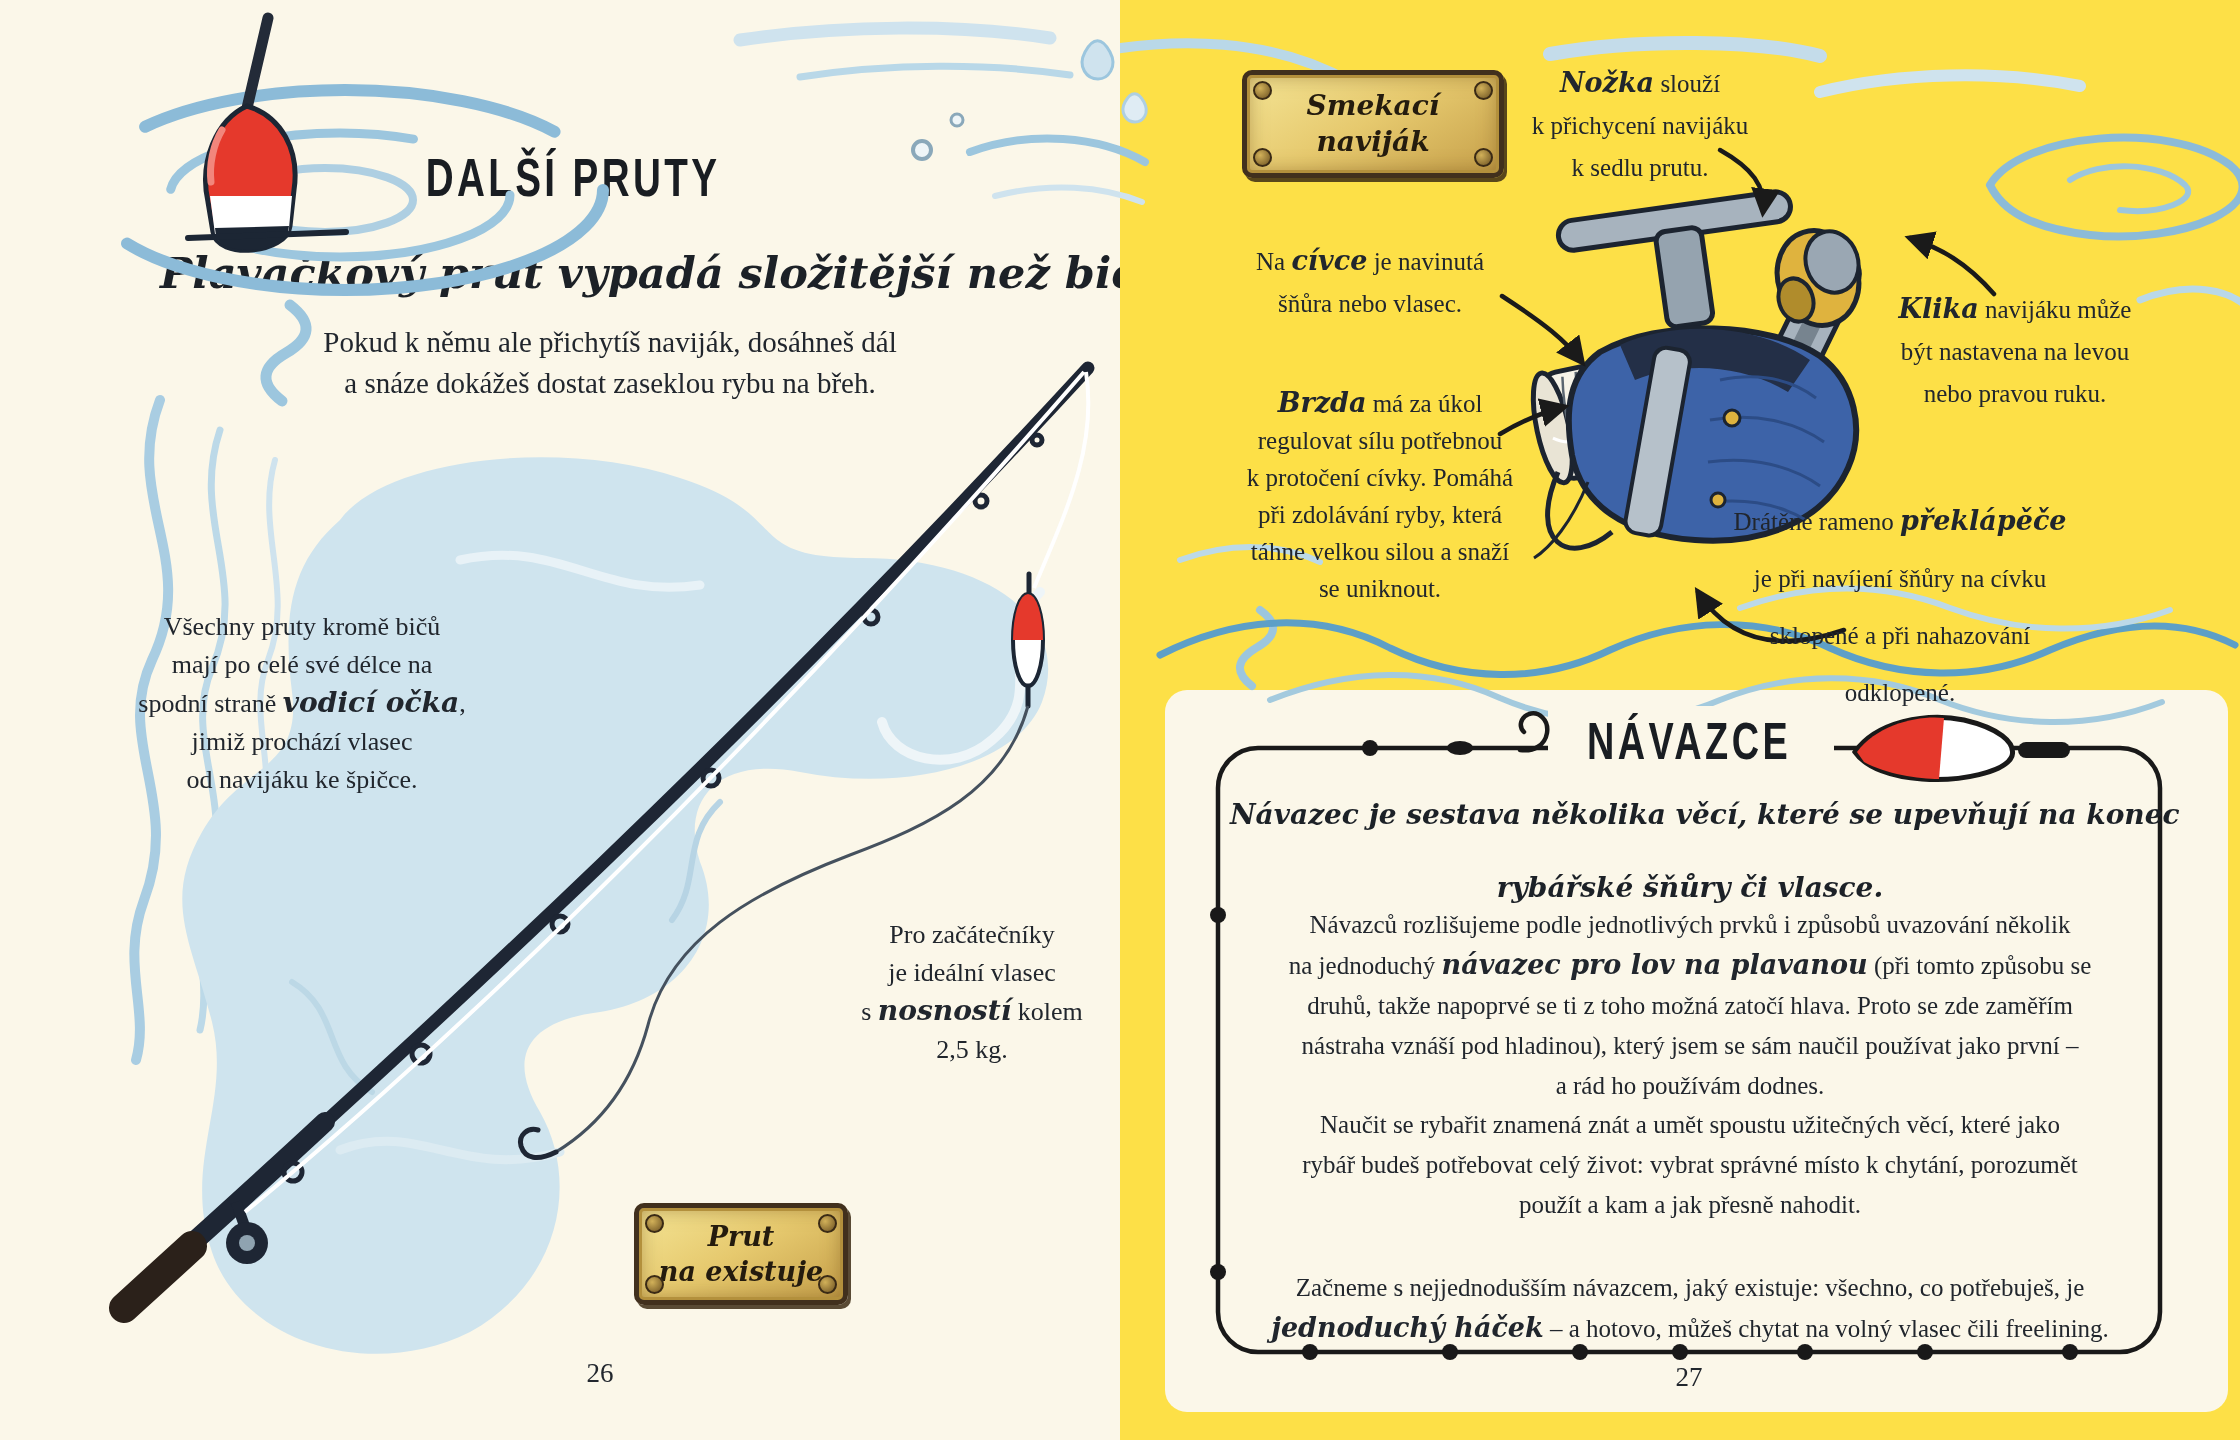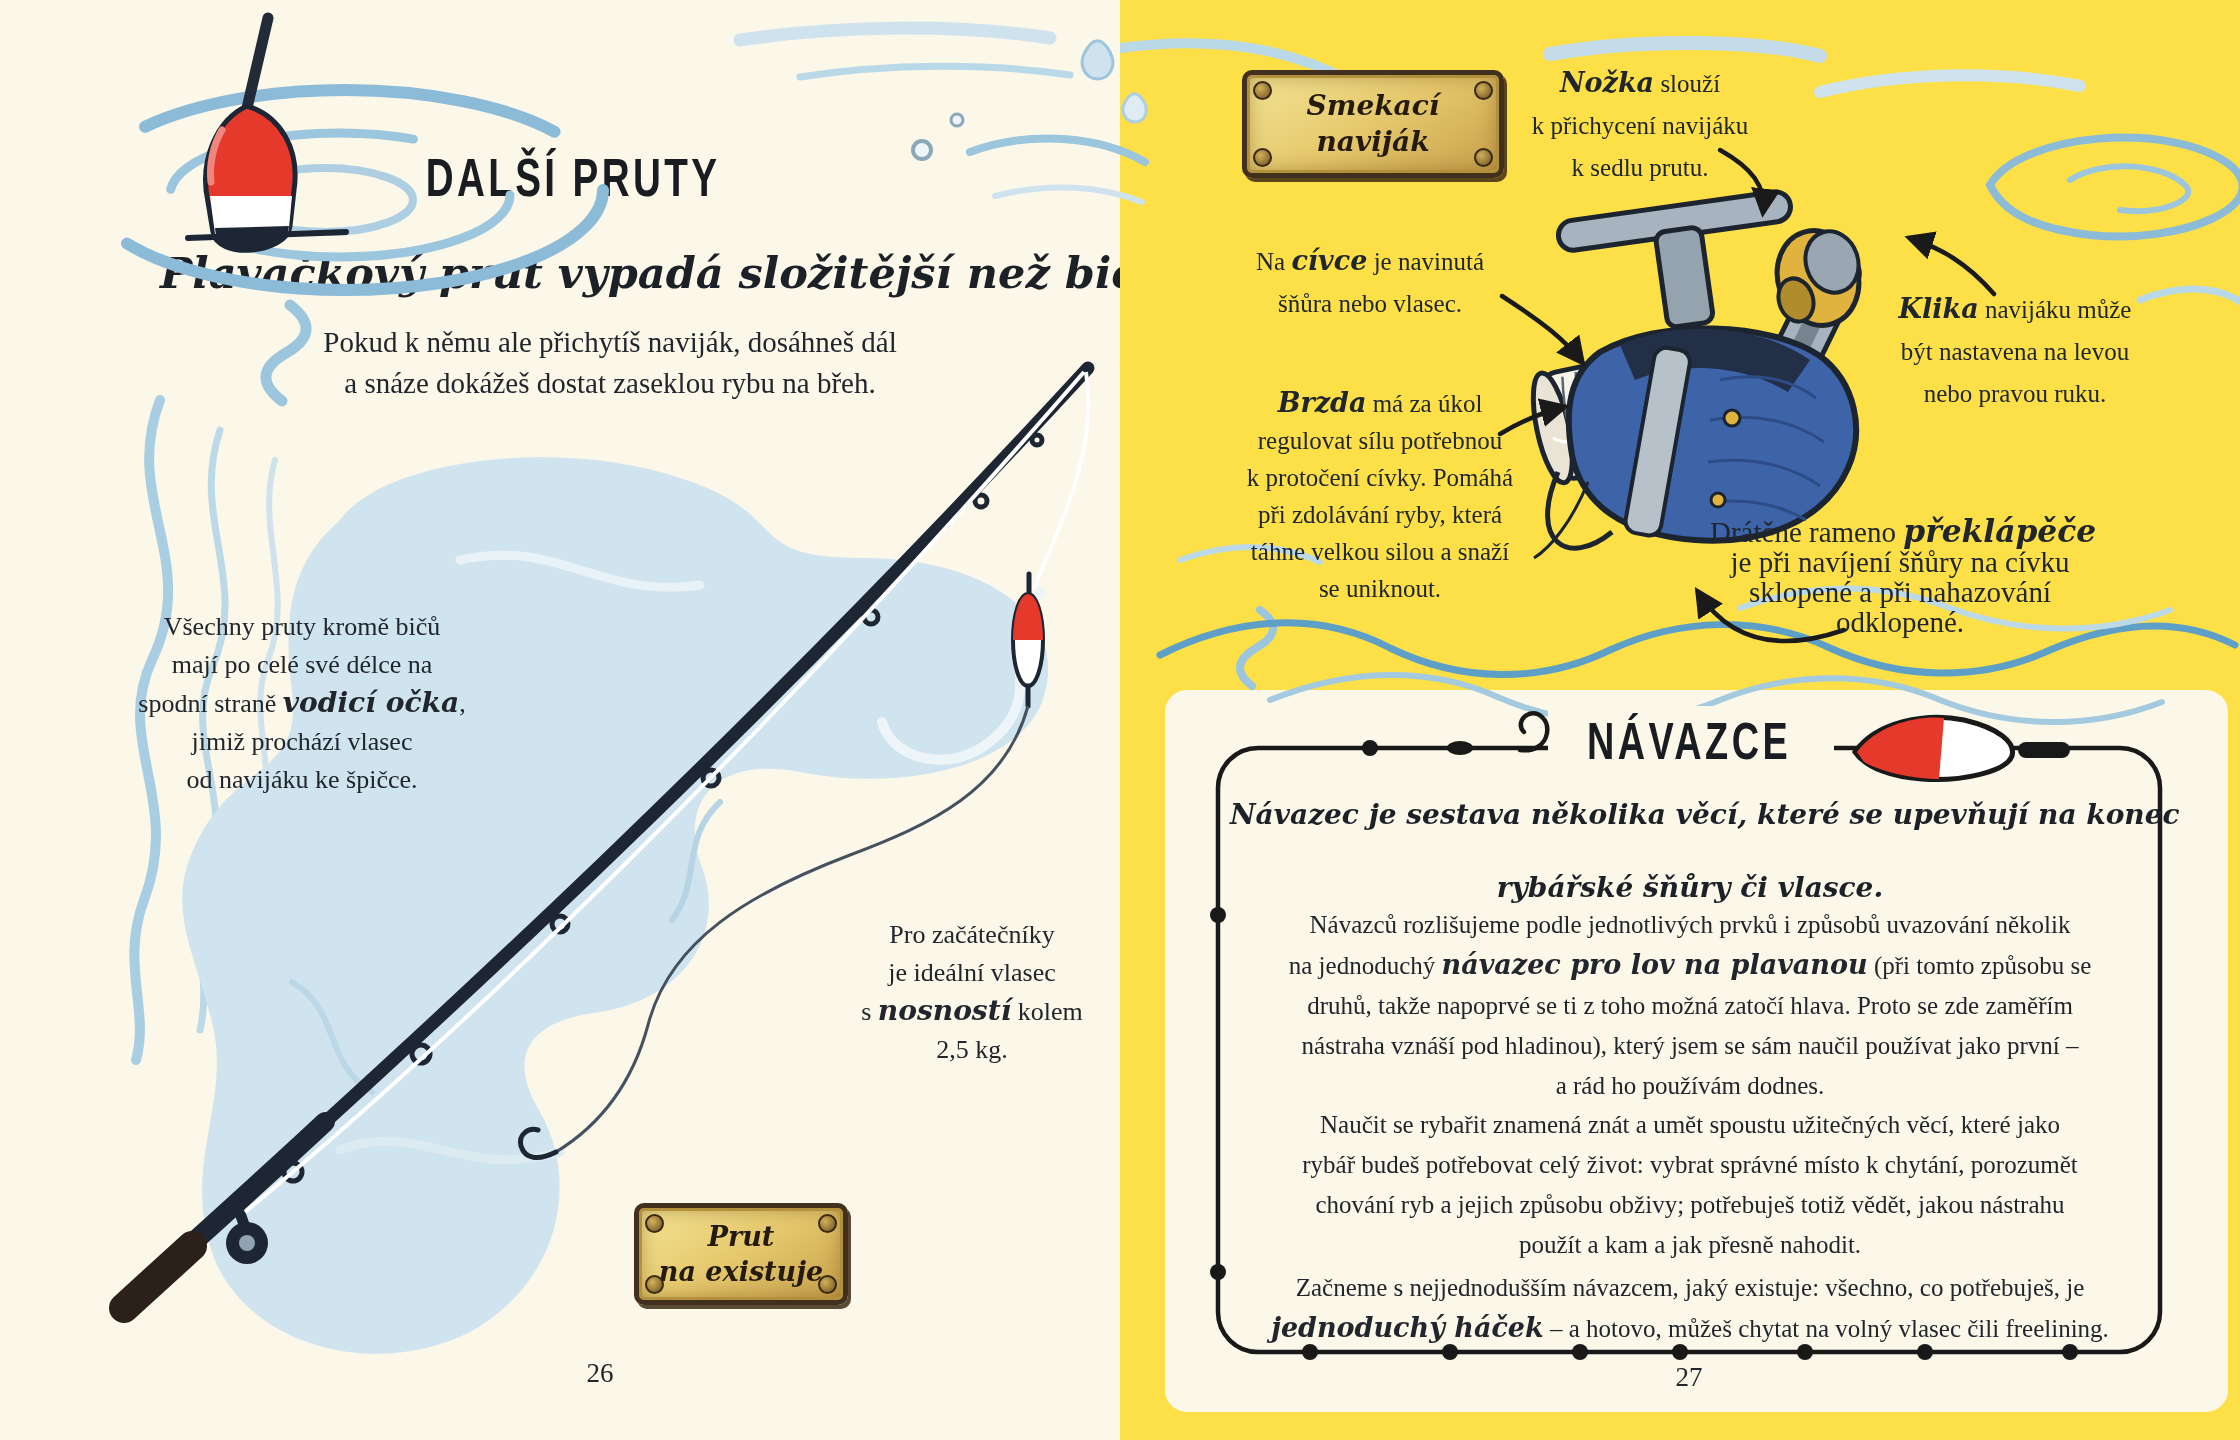--- a/index.html
+++ b/index.html
@@ -300,21 +300,21 @@
   </div>
 
   <div class="abs centered note z3" style="left:730px;top:288px;width:330px;line-height:42px;font-size:25px;">
     <div class="body-line">
       <span class="em-script">Klika</span><span> navijáku může</span>
     </div>
     <div class="body-line">být nastavena na levou</div>
     <div class="body-line">nebo pravou ruku.</div>
   </div>
 
-  <div class="abs centered note z3" style="left:590px;top:516px;width:380px;line-height:30px;font-size:29px;">
+  <div class="abs centered note z3" style="left:590px;top:492px;width:380px;line-height:57px;font-size:25px;">
     <div class="body-line">
       <span>Drátěné rameno </span><span class="em-script">překlápěče</span>
     </div>
     <div class="body-line">je při navíjení šňůry na cívku</div>
     <div class="body-line">sklopené a při nahazování</div>
     <div class="body-line">odklopené.</div>
   </div>
 
   <div class="abs brush centered z3" style="left:369px;top:716px;width:400px;font-size:44px;transform:scale(0.86,1.18);">NÁVAZCE</div>
 
@@ -329,21 +329,20 @@
       <span>na jednoduchý </span><span class="em-script">návazec pro lov na plavanou</span><span> (při tomto způsobu se</span>
     </div>
     <div class="body-line">druhů, takže napoprvé se ti z toho možná zatočí hlava. Proto se zde zaměřím</div>
     <div class="body-line">nástraha vznáší pod hladinou), který jsem se sám naučil používat jako první –</div>
     <div class="body-line">a rád ho používám dodnes.</div>
   </div>
 
   <div class="abs centered para z3" style="left:80px;top:1105px;width:980px;">
     <div class="body-line">Naučit se rybařit znamená znát a umět spoustu užitečných věcí, které jako</div>
     <div class="body-line">rybář budeš potřebovat celý život: vybrat správné místo k chytání, porozumět</div>
-    <div class="body-line">chování ryb a jejich způsobu obživy; potřebuješ totiž vědět, jakou nástrahu</div>
     <div class="body-line">použít a kam a jak přesně nahodit.</div>
   </div>
 
   <div class="abs centered para z3" style="left:80px;top:1268px;width:980px;">
     <div class="body-line">Začneme s nejjednodušším návazcem, jaký existuje: všechno, co potřebuješ, je</div>
     <div class="body-line">
       <span class="em-script">jednoduchý háček</span><span> – a hotovo, můžeš chytat na volný vlasec čili freelining.</span>
     </div>
   </div>
 

